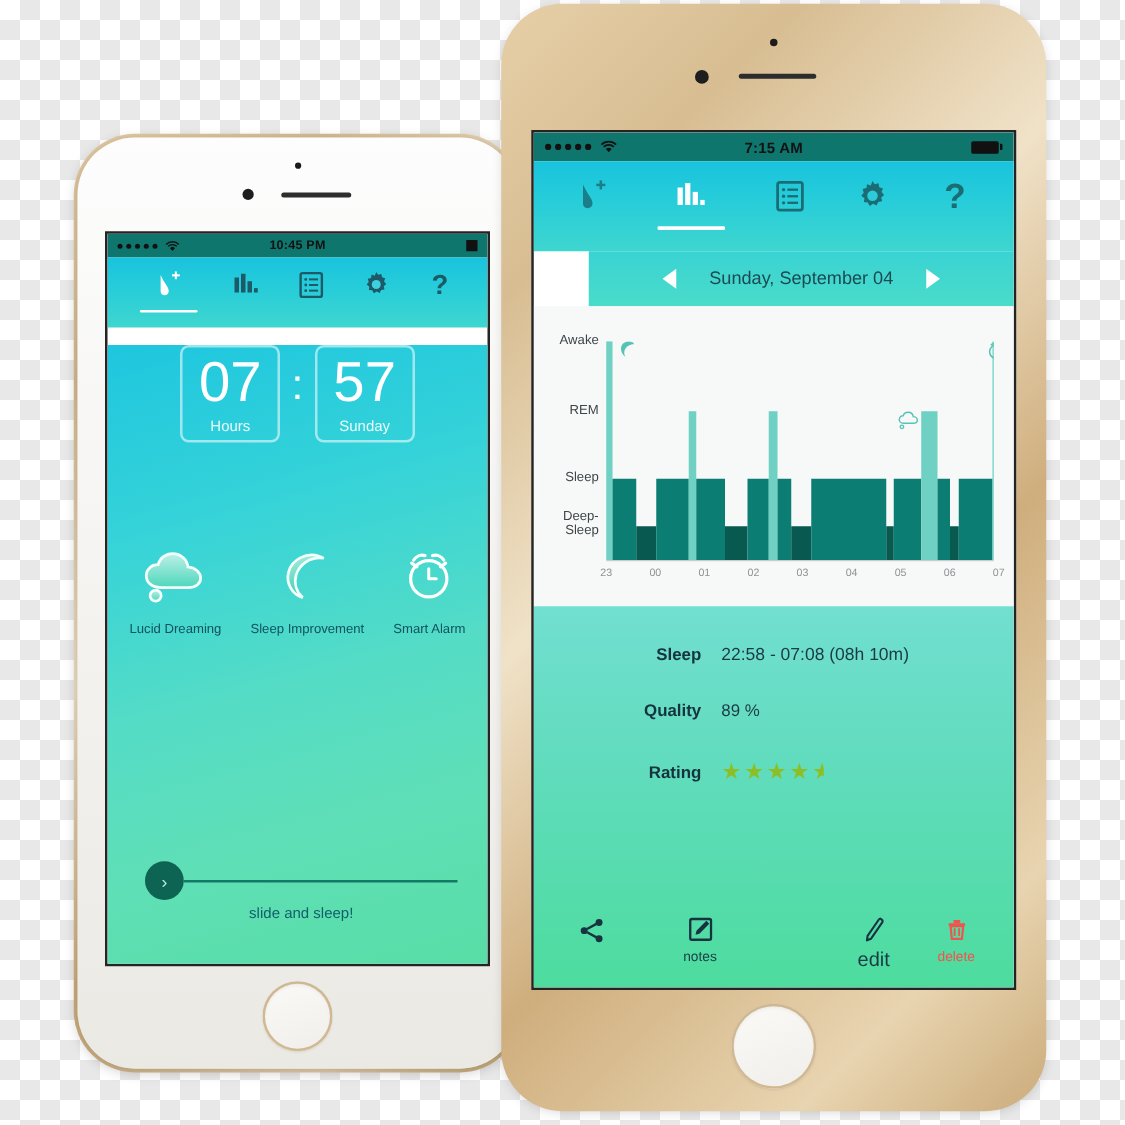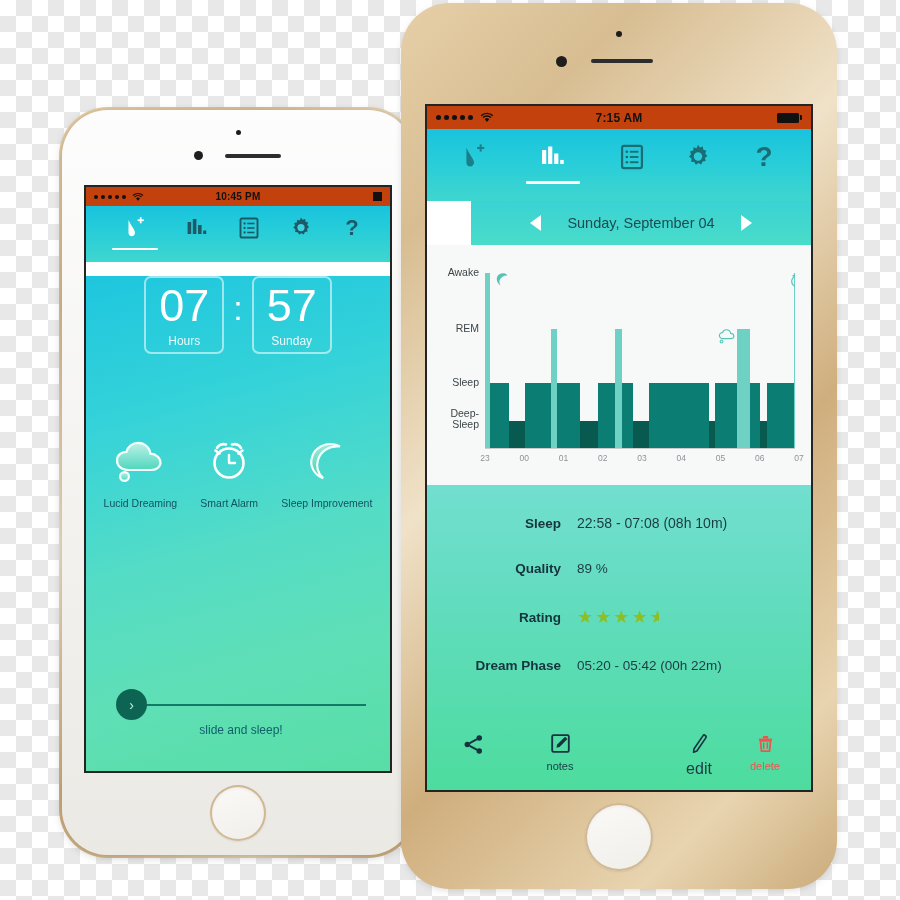--- a/index.html
+++ b/index.html
@@ -54,21 +54,21 @@
 
   .screen {
     position: absolute; overflow: hidden;
     background: #fff;
     border: 2px solid #242424;
   }
 
   
   .statusbar {
     display: flex; align-items: center;
-    background: #c2410c;
+    background: #0f766e;
     color: #111;
     position: relative;
   }
   .sb-left { display: flex; align-items: center; gap: 3px; }
   .dot { background: #111; border-radius: 50%; }
   .wifi { position: relative; display: inline-block; }
   .sb-time {
     position: absolute; left: 0; right: 0; text-align: center;
     font-weight: 600; letter-spacing: .2px;
   }
@@ -265,41 +265,41 @@
                 </linearGradient>
               </defs>
               <path d="M15 32 C7 32 3 27.5 3 22.5 C3 17.5 7.5 13.5 12.5 13.8 C13.8 8.5 18.5 4.8 24.2 4.8 C30.6 4.8 35.8 9.6 36.4 15.6 C42 15.8 46.5 20 46.5 24.6 C46.5 29.2 42.2 32 36.5 32 Z" fill="url(#cloudg)" stroke="#f4fffd" stroke-width="2.2"></path>
               <circle cx="10.5" cy="38.5" r="4.4" fill="url(#cloudg)" stroke="#f4fffd" stroke-width="2.2"></circle>
             </svg>
             <div class="feat-label" style="font-size:10.5px;margin-top:13px;">Lucid Dreaming</div>
           </div>
 
           <div class="feat">
             <svg width="46" height="46" viewBox="0 0 46 46">
-              <circle cx="23" cy="25" r="14.5" fill="none" stroke="#ffffff" stroke-width="2.6"></circle>
-              <path d="M11 10 A8 8 0 0 1 20 6.5" stroke="#ffffff" stroke-width="2.6" fill="none" stroke-linecap="round"></path>
-              <path d="M35 10 A8 8 0 0 0 26 6.5" stroke="#ffffff" stroke-width="2.6" fill="none" stroke-linecap="round"></path>
-              <path d="M9.5 12.5 L13.5 15.5" stroke="#ffffff" stroke-width="2.6" stroke-linecap="round"></path>
-              <path d="M36.5 12.5 L32.5 15.5" stroke="#ffffff" stroke-width="2.6" stroke-linecap="round"></path>
-              <path d="M23 17 L23 25 L29 25" stroke="#ffffff" stroke-width="2.4" fill="none" stroke-linecap="round" stroke-linejoin="round"></path>
-            </svg>
-            <div class="feat-label" style="font-size:10.5px;margin-top:13px;">Smart Alarm</div>
-          </div>
-
-          <div class="feat">
-            <svg width="46" height="46" viewBox="0 0 46 46">
               <defs>
                 <linearGradient id="moong" x1="0" y1="0" x2="0.4" y2="1">
                   <stop offset="0%" stop-color="#b7eee1"></stop>
                     <stop offset="100%" stop-color="#3fd2b6"></stop>
                 </linearGradient>
               </defs>
               <path d="M31.5 5.5 C21 7 14 15.5 14 24.5 C14 31.5 18 37.5 24 40.5 C15 40.2 7.5 33 7.5 23.5 C7.5 13.5 16.5 5 27 5 C28.6 5 30 5.2 31.5 5.5 Z" fill="url(#moong)" stroke="#f2fffb" stroke-width="2.2" transform="rotate(16 23 23)"></path>
             </svg>
             <div class="feat-label" style="font-size:10.5px;margin-top:13px;">Sleep Improvement</div>
+          </div>
+
+          <div class="feat">
+            <svg width="46" height="46" viewBox="0 0 46 46">
+              <circle cx="23" cy="25" r="14.5" fill="none" stroke="#ffffff" stroke-width="2.6"></circle>
+              <path d="M11 10 A8 8 0 0 1 20 6.5" stroke="#ffffff" stroke-width="2.6" fill="none" stroke-linecap="round"></path>
+              <path d="M35 10 A8 8 0 0 0 26 6.5" stroke="#ffffff" stroke-width="2.6" fill="none" stroke-linecap="round"></path>
+              <path d="M9.5 12.5 L13.5 15.5" stroke="#ffffff" stroke-width="2.6" stroke-linecap="round"></path>
+              <path d="M36.5 12.5 L32.5 15.5" stroke="#ffffff" stroke-width="2.6" stroke-linecap="round"></path>
+              <path d="M23 17 L23 25 L29 25" stroke="#ffffff" stroke-width="2.4" fill="none" stroke-linecap="round" stroke-linejoin="round"></path>
+            </svg>
+            <div class="feat-label" style="font-size:10.5px;margin-top:13px;">Smart Alarm</div>
           </div>
         </div>
 
         <div style="position:absolute;left:30px;right:24px;bottom:52px;">
           <div class="slider-row">
             <div class="slide-knob" style="width:31px;height:31px;font-size:14px;">›</div>
             <div class="slide-track"></div>
           </div>
           <div style="text-align:center;margin-top:3px;font-size:12px;color:#11606a;">slide and sleep!</div>
         </div>
@@ -459,24 +459,20 @@
             <div class="drow" style="margin-bottom: 30px;">
               <div class="dlabel" style="width: 150px; font-size: 13.5px; padding-right: 16px;">Rating</div>
               <div class="stars" style="font-size: 18px;">
                 <span>★</span>
                 <span>★</span>
                 <span>★</span>
                 <span>★</span>
                 <span style="display: inline-block; width: 9px; overflow: hidden;">★</span>
               </div>
             </div>
-            <div class="drow" style="margin-bottom: 30px;">
-              <div class="dlabel" style="width: 150px; font-size: 13.5px; padding-right: 16px;">Dream Phase</div>
-              <div class="dvalue" style="font-size: 13.5px;">05:20 - 05:42  (00h 22m)</div>
-            </div>
           </div>
 
         <div class="toolbar" style="bottom:12px;padding:0 18px;">
 
           <div class="tb-item" style="width:56px;">
             <svg width="23" height="23" viewBox="0 0 24 24">
               <circle cx="18" cy="5.2" r="2.9" fill="#17333f"></circle>
               <circle cx="18" cy="18.8" r="2.9" fill="#17333f"></circle>
               <circle cx="5.6" cy="12" r="2.9" fill="#17333f"></circle>
               <path d="M8 10.6 L15.8 6.4 M8 13.4 L15.8 17.6" stroke="#17333f" stroke-width="2"></path>

